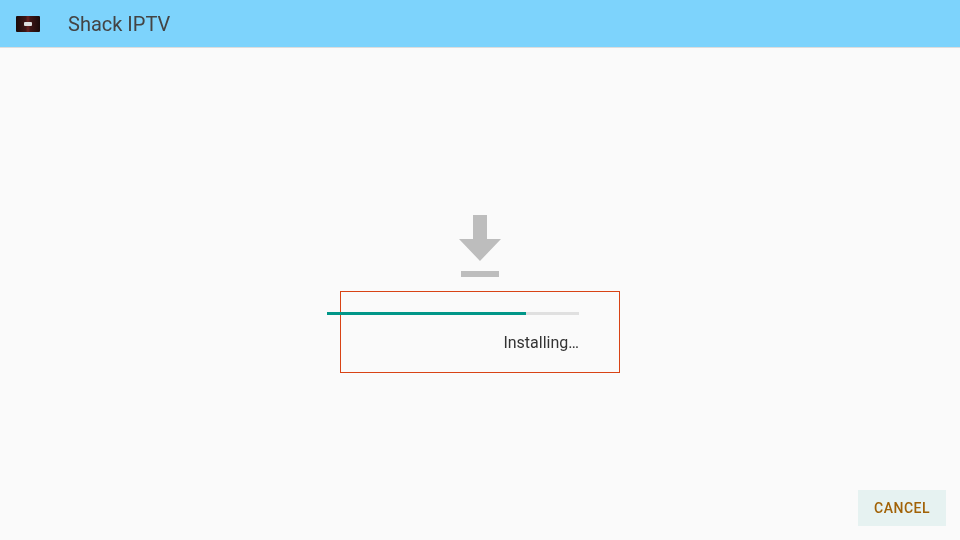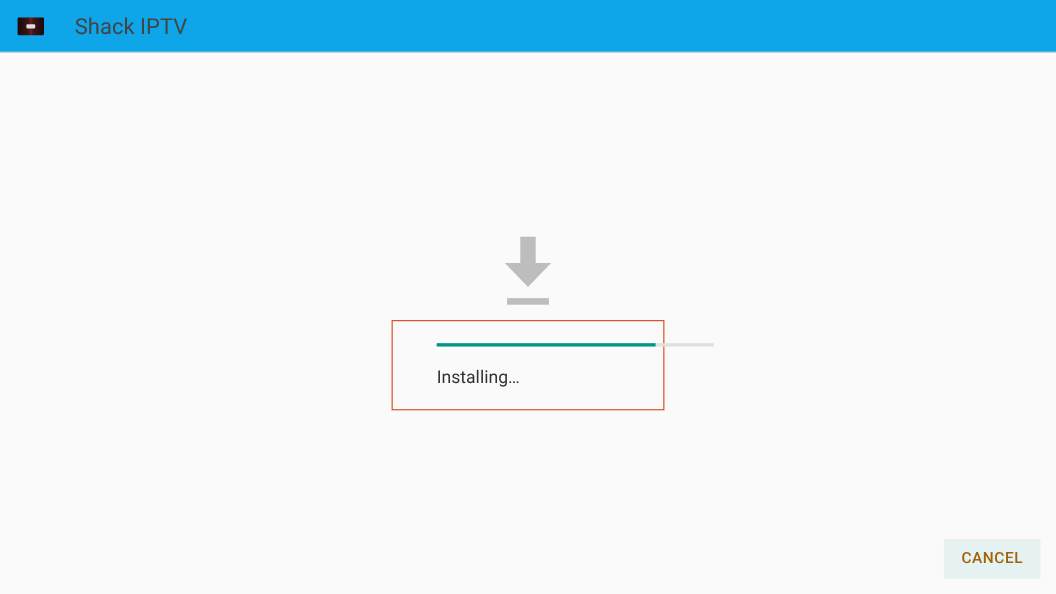--- a/index.html
+++ b/index.html
@@ -10,21 +10,21 @@
     body {
       width: 960px;
       height: 540px;
       font-family: Roboto, Arial, sans-serif;
       background: #fafafa;
       position: relative;
       overflow: hidden;
     }
     .header {
       height: 48px;
-      background: #0ea5e9;
+      background: #7dd3fc;
       border-bottom: 1px solid #ddd;
       display: flex;
       align-items: center;
       padding: 0 16px;
     }
     .app-icon {
       width: 24px;
       height: 16px;
       background: linear-gradient(to right, #1a0a0a 0%, #3d1515 40%, #6b2020 50%, #3d1515 60%, #1a0a0a 100%);
       margin-right: 28px;
@@ -61,24 +61,24 @@
     .download-icon {
       color: #bdbdbd;
       margin-bottom: 12px;
     }
     .download-icon svg {
       display: block;
     }
     .install-box {
       border: 1.5px solid #d84315;
       padding: 20px 40px 20px 40px;
-      width: 248px;
+      width: 280px;
       display: flex;
       flex-direction: column;
-      align-items: flex-start;
+      align-items: flex-end;
       gap: 18px;
     }
     .progress-track {
       width: 252px;
       height: 3px;
       background: #e0e0e0;
       position: relative;
     }
     .progress-fill {
       height: 100%;

